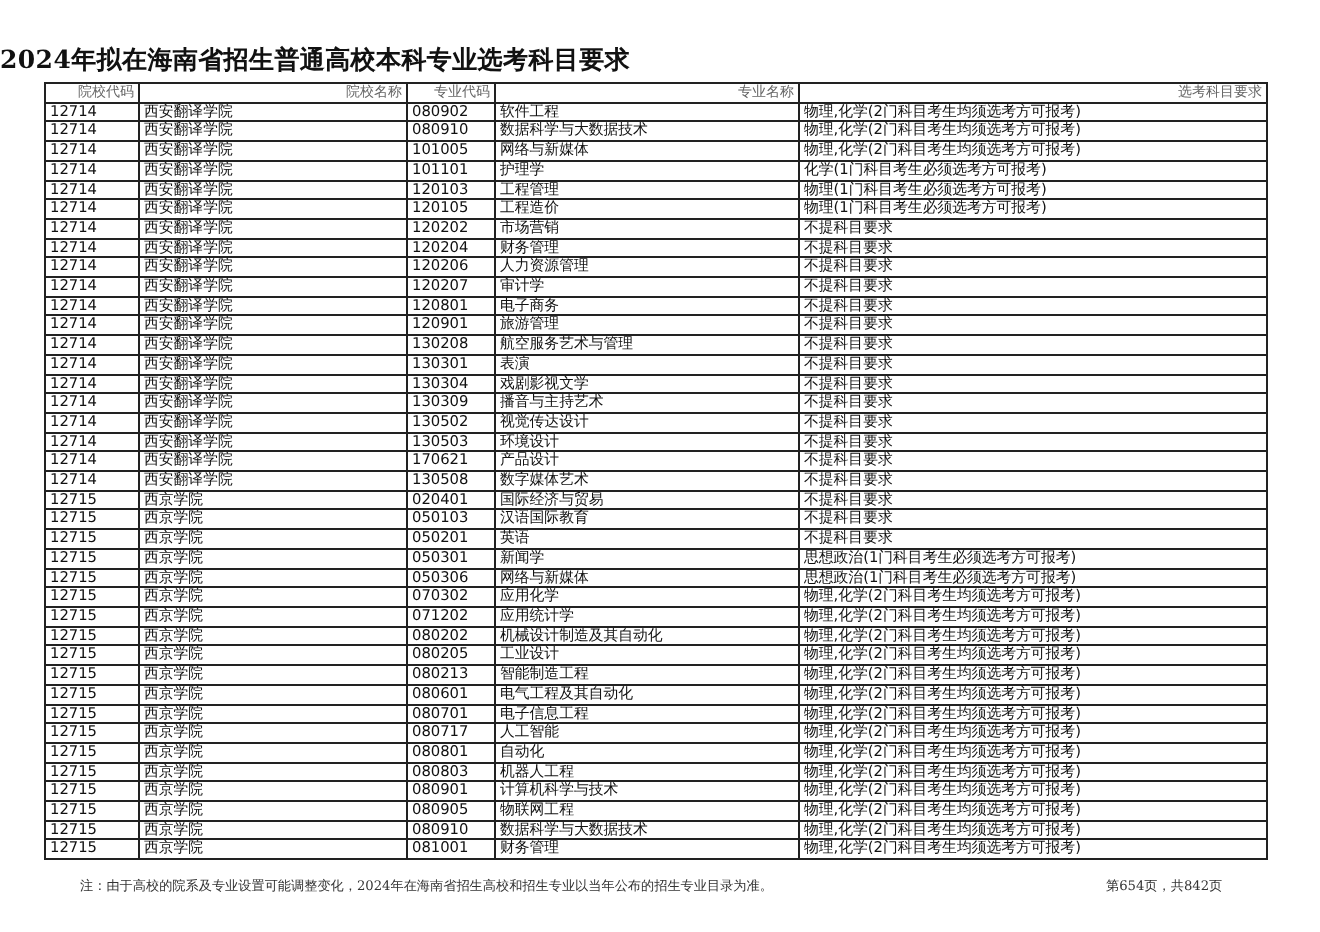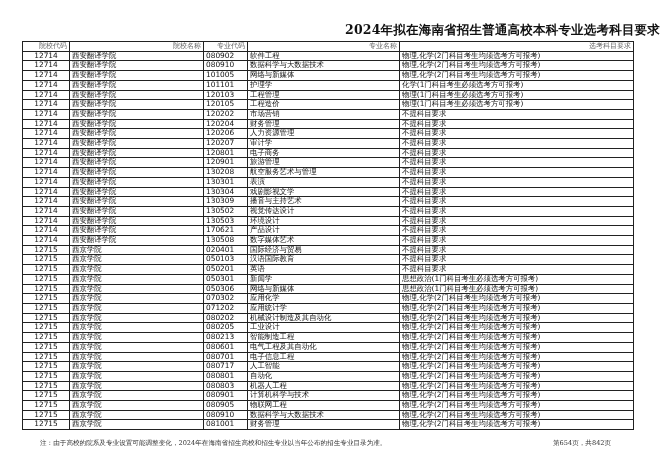--- a/index.html
+++ b/index.html
@@ -1,21 +1,21 @@
 <!DOCTYPE html>
 <html><head>
 <meta charset="utf-8">
 <style>
   html, body { margin: 0; padding: 0; background: #ffffff; }
   body { width: 660px; height: 466px; position: relative; overflow: hidden; font-family: "DejaVu Sans", sans-serif; color: #111; }
-  .title { position: absolute; left: 0; top: 22px; width: 660px; text-align: right; font-family: "DejaVu Serif", serif; font-weight: bold; font-size: 12.5px; letter-spacing: 0.2px; }
+  .title { position: absolute; left: 0; top: 22px; width: 660px; text-align: left; font-family: "DejaVu Serif", serif; font-weight: bold; font-size: 12.5px; letter-spacing: 0.2px; }
   table.grid { position: absolute; left: 22px; top: 41px; width: 611px; border-collapse: collapse; table-layout: fixed; border: 1.2px solid #111; }
   table.grid th, table.grid td { border: 0.8px solid #222; height: 8.7px; line-height: 8.7px; padding: 0 2px; font-size: 7.4px; white-space: nowrap; overflow: hidden; }
   table.grid th { font-family: "DejaVu Serif", serif; font-weight: normal; color: #666; text-align: right; font-size: 7px; }
-  td.code { text-align: center; }
+  td.code { }
   td.txt { text-align: left; }
   .footer-note { position: absolute; left: 40px; top: 439px; font-family: "DejaVu Serif", serif; font-size: 6.6px; color: #333; }
   .footer-page { position: absolute; left: 553px; top: 439px; font-family: "DejaVu Serif", serif; font-size: 6.6px; color: #333; }
 </style>
 </head>
 <body>
 
 <div class="title">2024年拟在海南省招生普通高校本科专业选考科目要求</div>
 
 <table class="grid">

